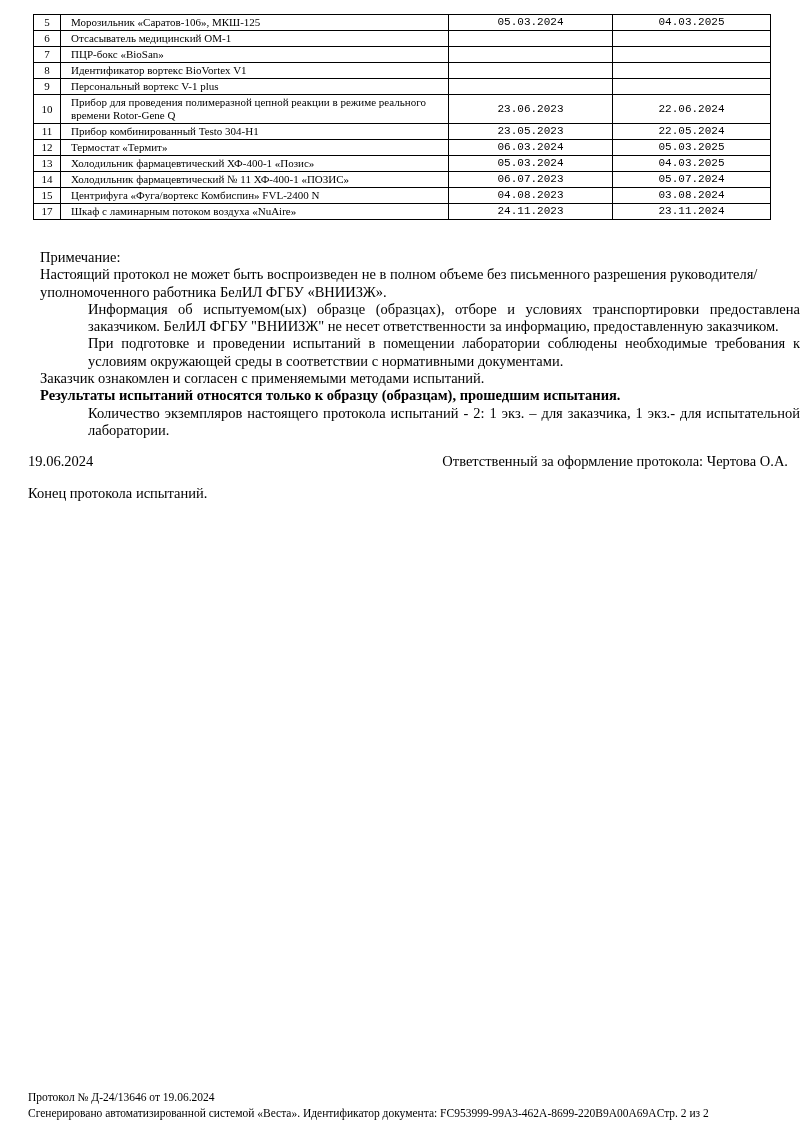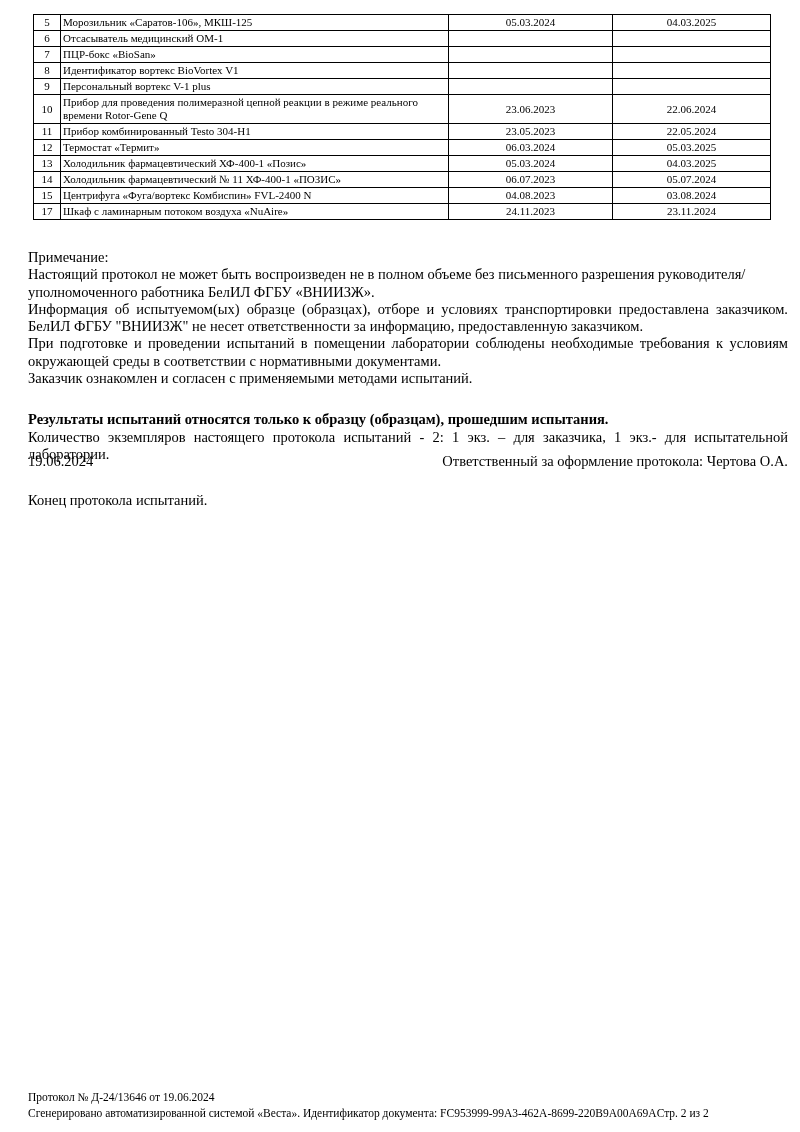--- a/index.html
+++ b/index.html
@@ -26,49 +26,49 @@
     line-height: 13px;
   }
   .equip-table td {
     border: 1px solid #000000;
     height: 16px;
     vertical-align: middle;
     padding: 1px 4px;
     overflow: hidden;
   }
   .equip-table td.num { text-align: center; padding: 1px 1px; }
-  .equip-table td.name { text-align: left; padding-left: 2px; }
-  .equip-table td.date { text-align: center; }
+  .equip-table td.name { text-align: left; padding-left: 10px; }
+  .equip-table td.date { text-align: center; font-family: Liberation Mono, monospace; }
 
   
   .notes {
     position: absolute;
-    left: 28px;
+    left: 40px;
     top: 249px;
     width: 760px;
     font-size: 14.5px;
     line-height: 17.3px;
   }
   .notes p { margin: 0; }
-  .notes p.justify { text-align: justify; }
-  .notes p.bold { font-weight: bold; margin-top: 24px; }
+  .notes p.justify { text-align: justify; margin-left: 48px; }
+  .notes p.bold { font-weight: bold; }
 
   
   .sign-block {
     position: absolute;
     left: 28px;
     top: 453px;
     width: 760px;
     font-size: 14.5px;
     line-height: 17.3px;
   }
   .sign-row {
     display: flex;
     justify-content: space-between;
-    margin-bottom: 22px;
+    margin-bottom: 15px;
   }
 
   
   .footer {
     position: absolute;
     left: 28px;
     top: 1089px;
     width: 760px;
     font-size: 11.5px;
     line-height: 16px;

